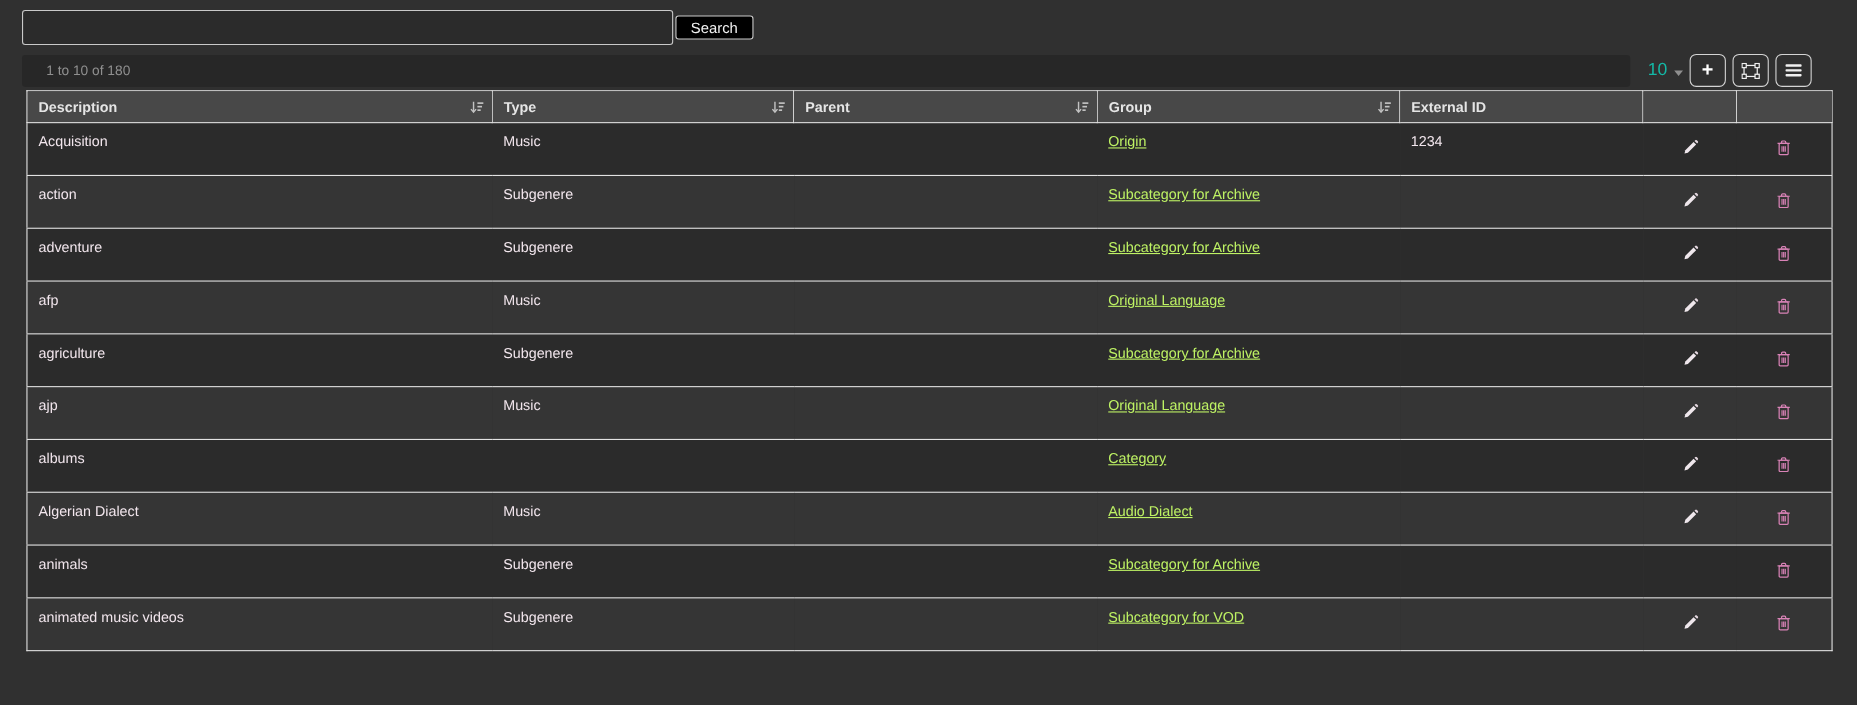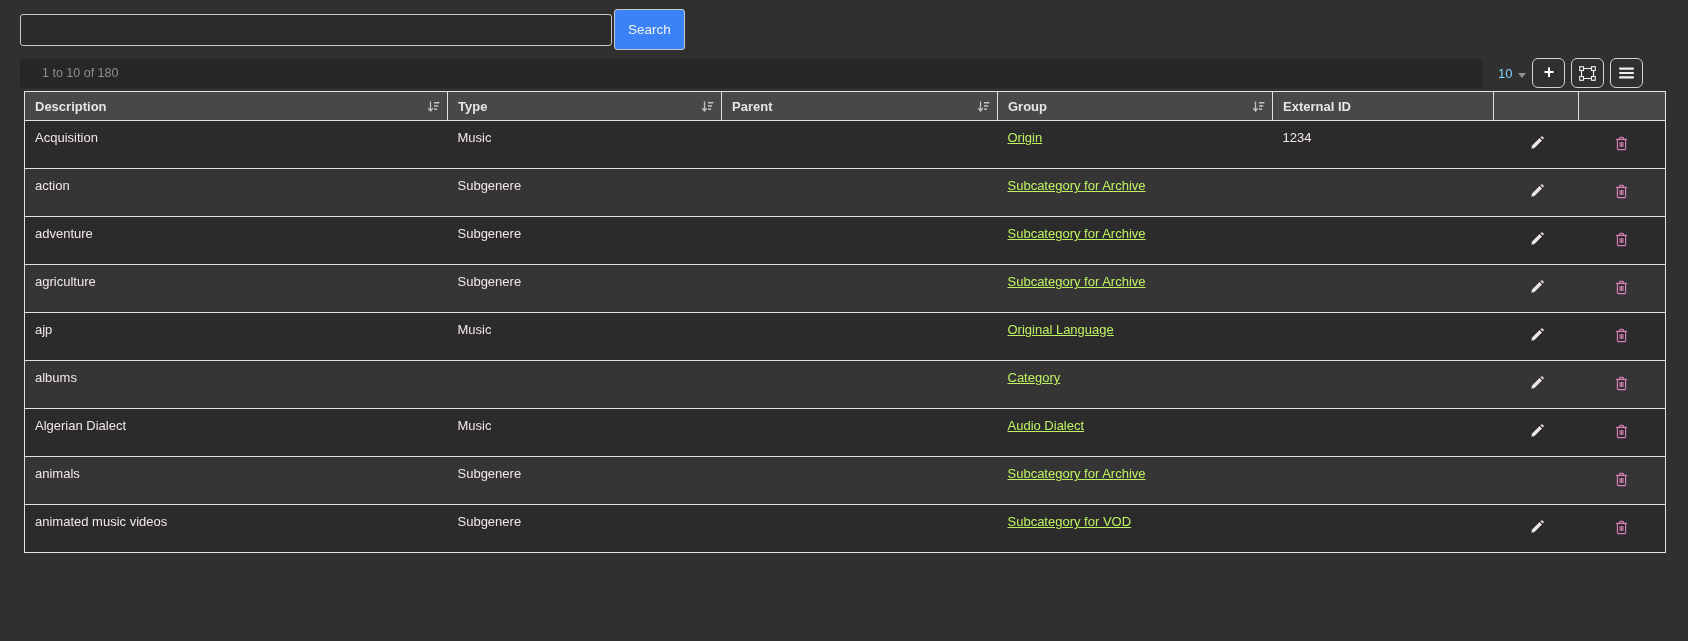--- a/index.html
+++ b/index.html
@@ -26,33 +26,33 @@
   .apostrophe { color:#8a8a8a; font-size:12px; margin-left:10px; }
   .lang { margin-left:78px; margin-right:14px; display:flex; align-items:center; gap:5px;
           color:#9c9c9c; font-size:12px; cursor:pointer; }
 
   .search-row { margin:9px 0 0 20px; display:flex; align-items:center; }
   .search-input {
     width:592px; height:32px; background:#2b2b2b; border:1px solid #c9c9c9;
     border-radius:3px; color:#eee; padding:0 9px; font-size:13px; outline:none;
   }
   .search-btn {
-    margin-left:2px; height:41px; padding:0 13px; background:#3b82f6;
+    margin-left:2px; height:22px; padding:0 13px; background:#000000;
     border:1px solid #c9c9c9; border-radius:3px; color:#f2f2f2; font-size:13.5px;
     font-family:"Liberation Sans", sans-serif; cursor:pointer;
   }
 
   .toolbar { margin:8px 0 0 20px; display:flex; align-items:center; }
   .range-pill {
     width:1462px; height:29px; background:#272727; border-radius:3px;
     display:flex; align-items:center;
   }
   .range-pill span { margin-left:22px; color:#8f8f8f; font-size:12.5px; }
   .page-size { margin-left:16px; display:flex; align-items:center; cursor:pointer; }
-  .page-size span { color:#7dd3fc; font-size:13px; }
+  .page-size span { color:#14b8a6; font-size:16px; }
   .caret {
     width:0; height:0; border-left:4px solid transparent; border-right:4px solid transparent;
     border-top:5px solid #8f8f8f; margin-left:6px; margin-top:4px; display:inline-block;
   }
   .icon-btn {
     width:33px; height:30px; margin-left:6px; background:transparent;
     border:1px solid #d4d4d4; border-radius:6px; display:flex; align-items:center;
     justify-content:center; cursor:pointer; color:#f2f2f2;
   }
   .icon-btn .plus { font-size:18px; font-weight:bold; line-height:1; color:#fff; margin-top:-2px; }
@@ -209,20 +209,37 @@
                 <path d="M12.2 1.3l2.5 2.5 .8-.8a1 1 0 000-1.4l-1.1-1.1a1 1 0 00-1.4 0z" fill="#e3d6de"></path>
               </svg></button></td>
           <td class="action-cell"><button class="row-icon-btn"><svg width="13" height="15" viewBox="0 0 14 16" fill="none">
                 <path d="M1 3.6h12" stroke="#d983b7" stroke-width="1.2"></path>
                 <path d="M5 3.4V2.2c0-.6.4-1 1-1h2c.6 0 1 .4 1 1v1.2" stroke="#d983b7" stroke-width="1.2"></path>
                 <rect x="2.6" y="3.6" width="8.8" height="11" rx="1" stroke="#d983b7" stroke-width="1.2"></rect>
                 <path d="M5.4 6.4v5.4M7 6.4v5.4M8.6 6.4v5.4" stroke="#d983b7" stroke-width="1.1"></path>
               </svg></button></td>
         </tr>
         <tr>
+          <td>afp</td>
+          <td>Music</td>
+          <td></td>
+          <td><a href="#">Original Language</a></td>
+          <td></td>
+          <td class="action-cell"><button class="row-icon-btn"><svg width="15" height="15" viewBox="0 0 16 16">
+                <path d="M11.3 2.2l2.5 2.5-8 8-3.3.8.8-3.3z" fill="#efe7ec"></path>
+                <path d="M12.2 1.3l2.5 2.5 .8-.8a1 1 0 000-1.4l-1.1-1.1a1 1 0 00-1.4 0z" fill="#e3d6de"></path>
+              </svg></button></td>
+          <td class="action-cell"><button class="row-icon-btn"><svg width="13" height="15" viewBox="0 0 14 16" fill="none">
+                <path d="M1 3.6h12" stroke="#d983b7" stroke-width="1.2"></path>
+                <path d="M5 3.4V2.2c0-.6.4-1 1-1h2c.6 0 1 .4 1 1v1.2" stroke="#d983b7" stroke-width="1.2"></path>
+                <rect x="2.6" y="3.6" width="8.8" height="11" rx="1" stroke="#d983b7" stroke-width="1.2"></rect>
+                <path d="M5.4 6.4v5.4M7 6.4v5.4M8.6 6.4v5.4" stroke="#d983b7" stroke-width="1.1"></path>
+              </svg></button></td>
+        </tr>
+        <tr>
           <td>agriculture</td>
           <td>Subgenere</td>
           <td></td>
           <td><a href="#">Subcategory for Archive</a></td>
           <td></td>
           <td class="action-cell"><button class="row-icon-btn"><svg width="15" height="15" viewBox="0 0 16 16">
                 <path d="M11.3 2.2l2.5 2.5-8 8-3.3.8.8-3.3z" fill="#efe7ec"></path>
                 <path d="M12.2 1.3l2.5 2.5 .8-.8a1 1 0 000-1.4l-1.1-1.1a1 1 0 00-1.4 0z" fill="#e3d6de"></path>
               </svg></button></td>
           <td class="action-cell"><button class="row-icon-btn"><svg width="13" height="15" viewBox="0 0 14 16" fill="none">

